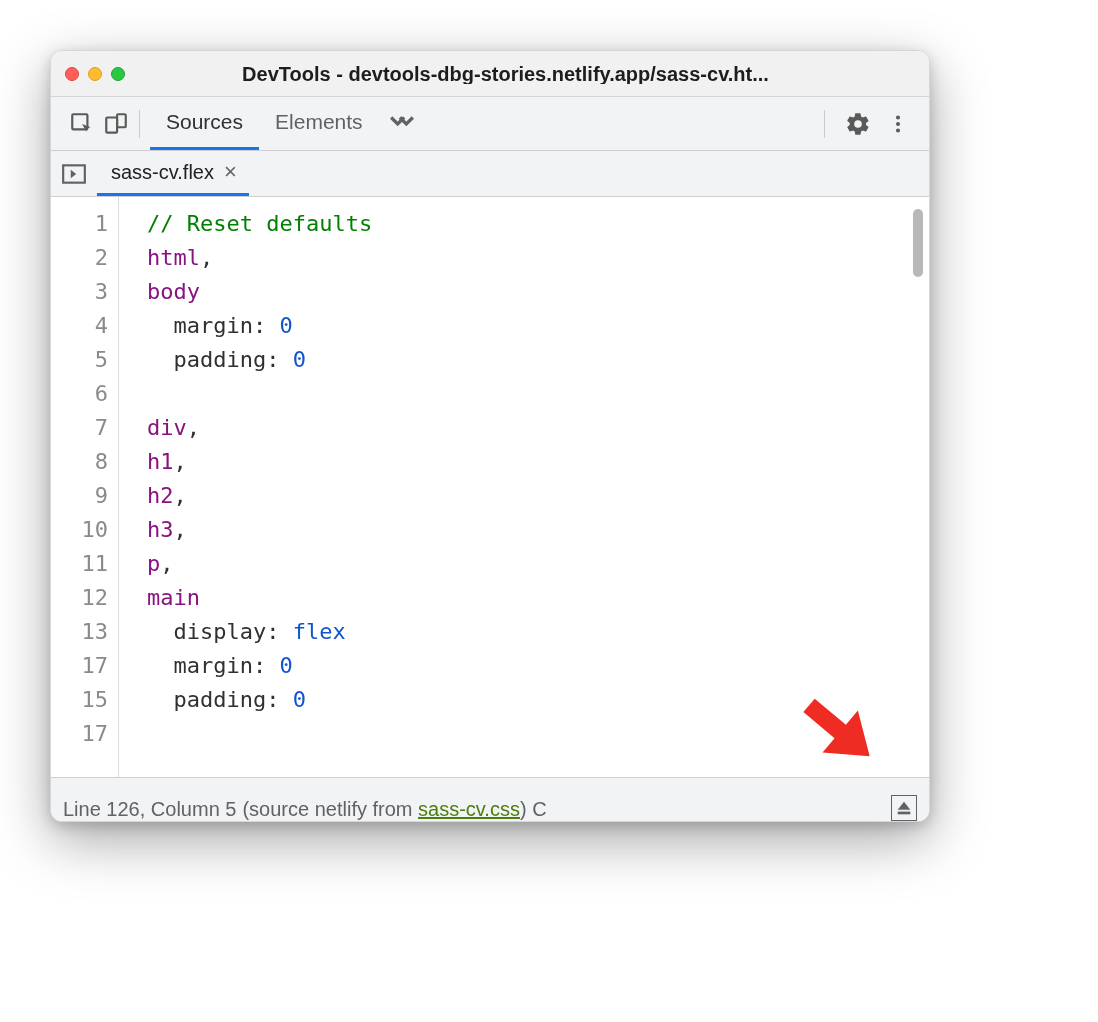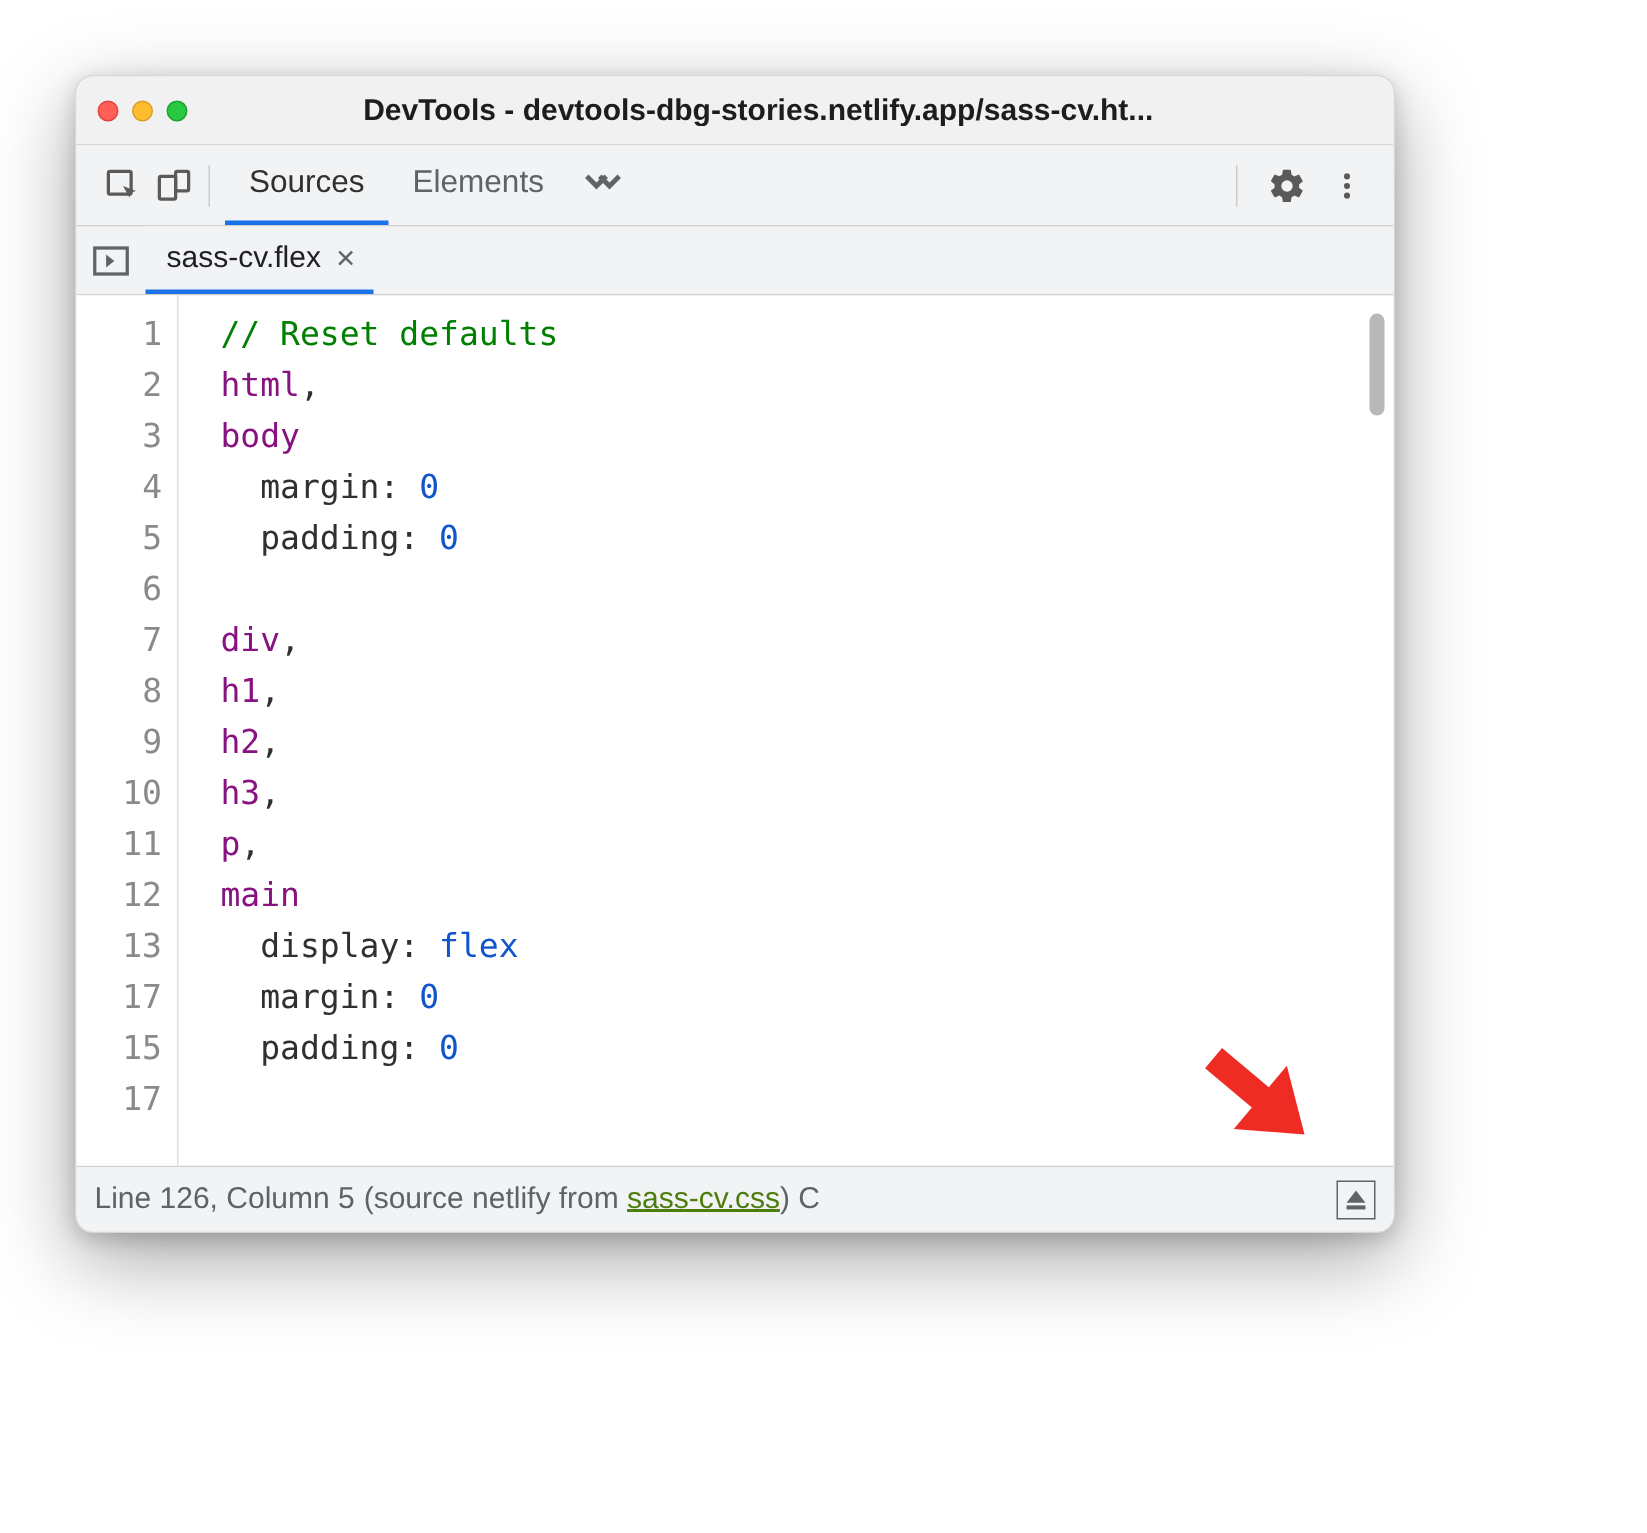--- a/index.html
+++ b/index.html
@@ -137,21 +137,21 @@
     position:absolute; right:6px; top:12px;
     width:10px; height:68px;
     background:#b8b8b8;
     border-radius:6px;
   }
   .statusbar {
     height:44px;
     background:#f1f3f4;
     border-top:1px solid #cfcfcf;
     display:flex;
-    align-items:center;
+    align-items:flex-end;
     padding: 0 12px;
     font-size:20px;
     color:#5f6368;
     gap:6px;
     white-space:nowrap;
     overflow:hidden;
   }
   .statusbar .link { text-decoration: underline; color:#4d7c0f; cursor:pointer;}
   .eject-btn {
     border:1px solid #5f6368;

